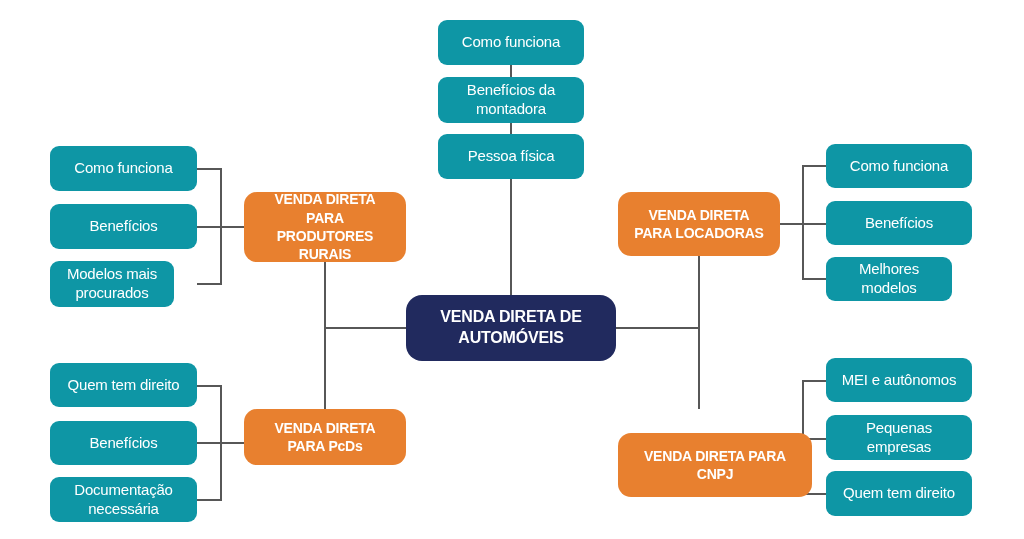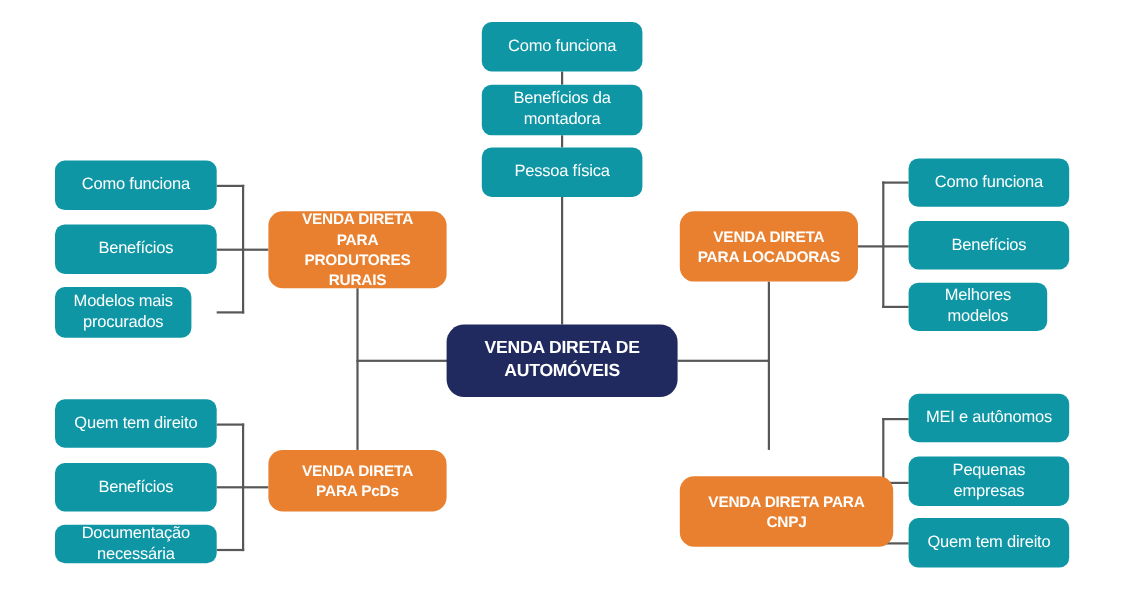--- a/index.html
+++ b/index.html
@@ -100,21 +100,21 @@
   <div class="node orange" style="left:244px;top:409px;width:162px;height:56px;">VENDA DIRETA PARA PcDs</div>
   <div class="node orange" style="left:618px;top:192px;width:162px;height:64px;">VENDA DIRETA PARA LOCADORAS</div>
   <div class="node orange" style="left:618px;top:433px;width:194px;height:64px;">VENDA DIRETA PARA CNPJ</div>
 
   <div class="node teal" style="left:50px;top:146px;width:147px;height:45px;">Como funciona</div>
   <div class="node teal" style="left:50px;top:204px;width:147px;height:45px;">Benefícios</div>
   <div class="node teal" style="left:50px;top:261px;width:124px;height:46px;">Modelos mais procurados</div>
 
   <div class="node teal" style="left:50px;top:363px;width:147px;height:44px;">Quem tem direito</div>
   <div class="node teal" style="left:50px;top:421px;width:147px;height:44px;">Benefícios</div>
-  <div class="node teal" style="left:50px;top:477px;width:147px;height:35px;">Documentação necessária</div>
+  <div class="node teal" style="left:50px;top:477px;width:147px;height:45px;">Documentação necessária</div>
 
   <div class="node teal" style="left:826px;top:144px;width:146px;height:44px;">Como funciona</div>
   <div class="node teal" style="left:826px;top:201px;width:146px;height:44px;">Benefícios</div>
   <div class="node teal" style="left:826px;top:257px;width:126px;height:44px;">Melhores modelos</div>
 
   <div class="node teal" style="left:826px;top:358px;width:146px;height:44px;">MEI e autônomos</div>
   <div class="node teal" style="left:826px;top:415px;width:146px;height:45px;">Pequenas empresas</div>
   <div class="node teal" style="left:826px;top:471px;width:146px;height:45px;">Quem tem direito</div>
 
 </div>

